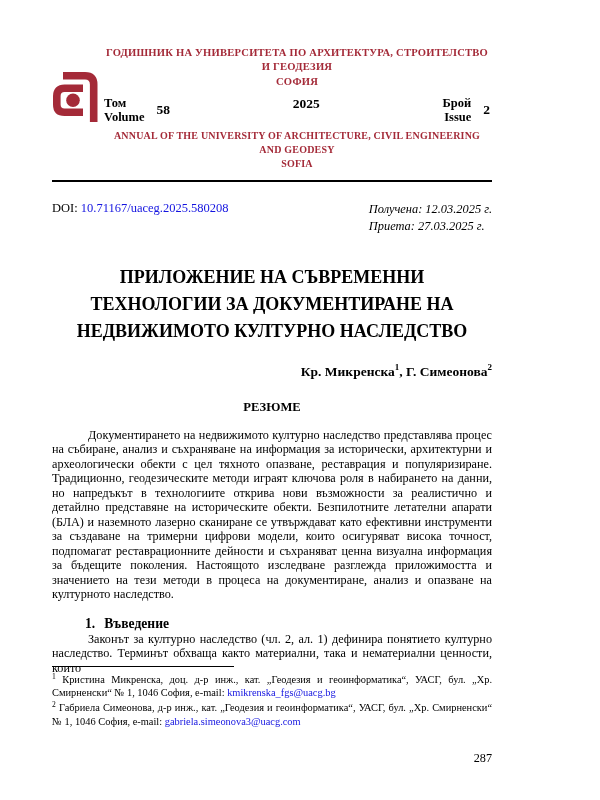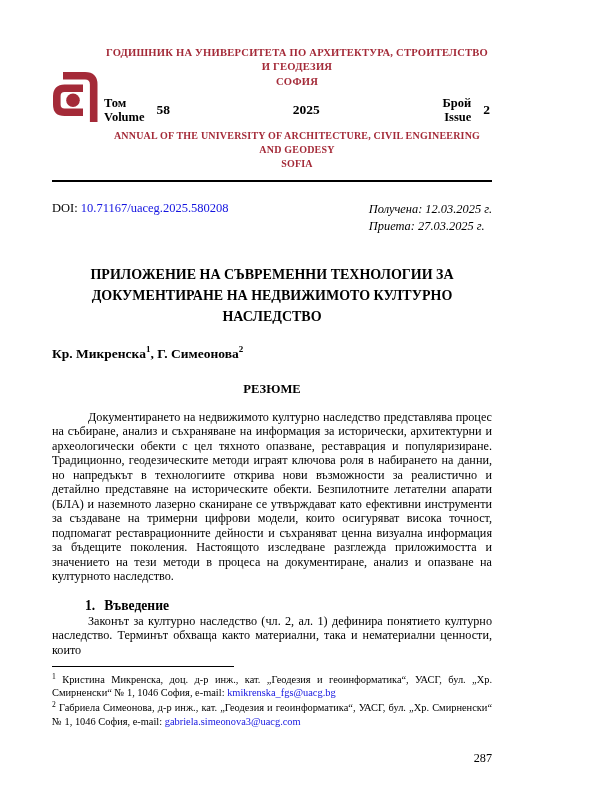--- a/index.html
+++ b/index.html
@@ -18,43 +18,43 @@
   }
 
   
   .header{position:relative;}
   .logo{position:absolute;left:0;top:22px;width:47px;height:58px;}
   .header-text{margin-left:50px;}
   .j-bg{
     color:var(--brand-red);font-weight:bold;font-size:10.6px;
     text-align:center;line-height:1.35;letter-spacing:.2px;
   }
-  .vol-row{display:flex;align-items:center;margin:7px 0 5px;padding:0 2px;}
+  .vol-row{display:flex;margin:7px 0 5px;padding:0 2px;}
   .vol-group{display:flex;align-items:center;gap:12px;}
   .stack{font-weight:bold;font-size:12.5px;line-height:1.12;}
   .vol-num{font-weight:bold;font-size:13.5px;}
   .vol-center{flex:1;text-align:center;font-weight:bold;font-size:13.5px;}
   .j-en{
     color:var(--brand-red);font-weight:bold;font-size:10px;
     text-align:center;line-height:1.4;letter-spacing:.2px;
   }
   .rule{margin-top:9px;height:2.5px;background:#000;}
 
   
   .doi-row{display:flex;justify-content:space-between;margin-top:19px;font-size:12.5px;}
   .doi-line{white-space:nowrap;}
   .link{color:var(--link-blue);text-decoration:none;cursor:pointer;}
   .dates{font-style:italic;font-size:12.4px;line-height:1.32;text-align:left;}
 
   
   .title{
     margin:30px auto 0;max-width:400px;text-align:center;
-    font-weight:bold;font-size:14px;line-height:1.5;
+    font-weight:bold;font-size:18px;line-height:1.5;
   }
-  .authors{margin-top:17px;text-align:left;font-weight:bold;font-size:13.5px;}
+  .authors{margin-top:17px;text-align:right;font-weight:bold;font-size:13.5px;}
   .authors sup{font-size:9px;}
   .keywords{
     margin-top:15px;font-size:12.3px;font-style:italic;
     text-align:justify;text-indent:36px;line-height:1.42;
   }
   .kw-label{font-weight:bold;}
   .resume-h{margin-top:20px;text-align:center;font-weight:bold;font-size:12.6px;}
   .para{
     margin:0;font-size:12.2px;line-height:1.19;
     text-align:justify;text-indent:36px;

